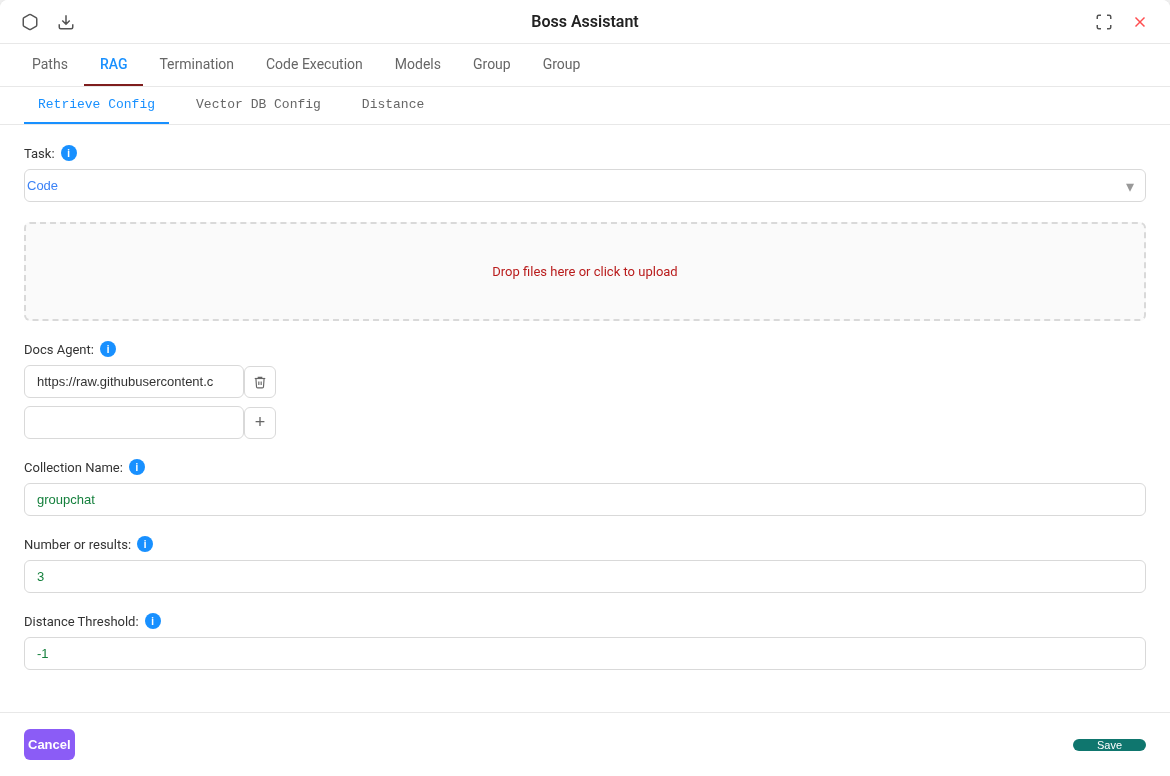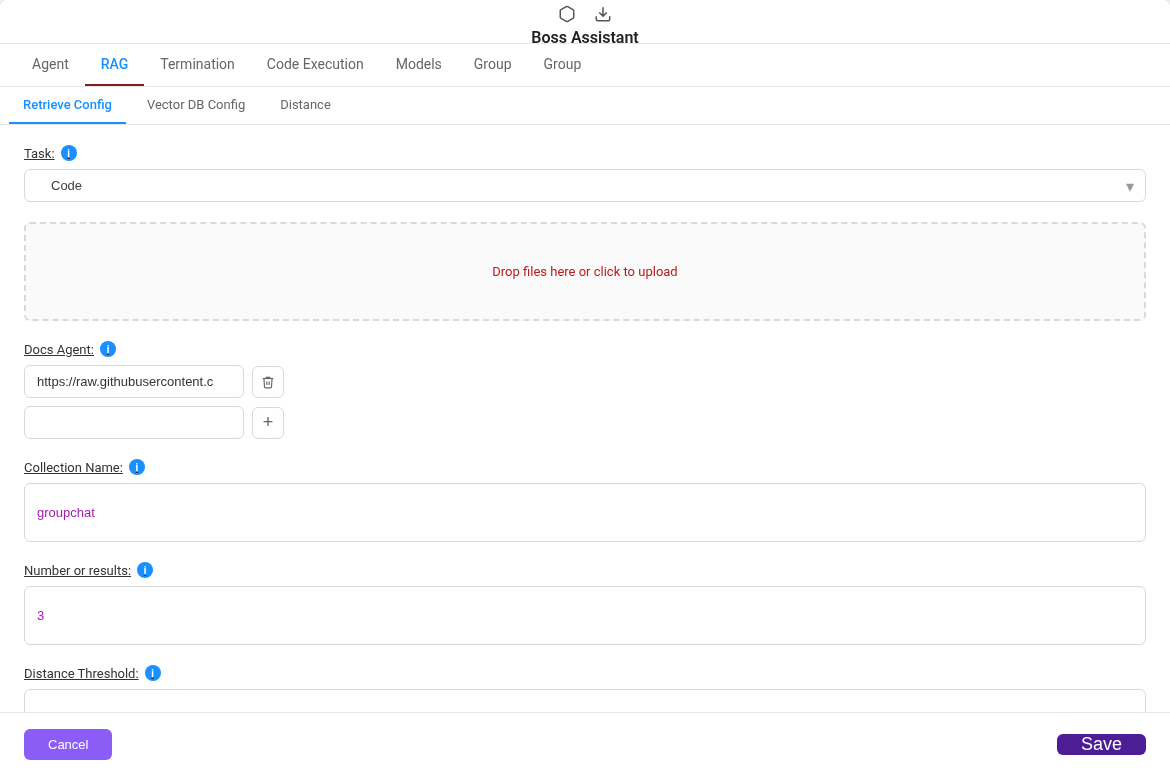--- a/index.html
+++ b/index.html
@@ -22,21 +22,20 @@
     }
     
     .title-bar {
       display: flex;
       align-items: center;
       justify-content: space-between;
       padding: 0 16px;
       height: 44px;
       background: #fff;
       border-bottom: 1px solid #e8e8e8;
-      flex-direction: column;
     }
     .title-bar-left {
       display: flex;
       gap: 8px;
       align-items: center;
     }
     .icon-btn {
       width: 28px;
       height: 28px;
       border: none;
@@ -87,24 +86,25 @@
       transition: color 0.2s;
     }
     .main-nav-item.active {
       color: #1890ff;
       border-bottom: 2px solid #7f1d1d;
       font-weight: 500;
     }
     
     .sub-nav {
       display: flex;
-      gap: 7px;
-      padding: 0 9px;
+      gap: 13px;
+      padding: 0 24px;
       border-bottom: 1px solid #e8e8e8;
       background: #fff;
+      font-family: Liberation Mono, monospace;
     }
     .sub-nav-item {
       padding: 10px 14px;
       font-size: 13px;
       color: #666;
       cursor: pointer;
       border-bottom: 2px solid transparent;
     }
     .sub-nav-item.active {
       color: #1890ff;
@@ -121,21 +121,20 @@
     .field-group {
       margin-bottom: 20px;
     }
     .field-label {
       font-size: 13px;
       color: #333;
       margin-bottom: 8px;
       display: flex;
       align-items: center;
       gap: 6px;
-      text-decoration: underline;
     }
     .info-icon {
       width: 16px;
       height: 16px;
       border-radius: 50%;
       background: #1890ff;
       color: #fff;
       font-size: 10px;
       display: inline-flex;
       align-items: center;
@@ -143,25 +142,25 @@
       font-weight: bold;
       cursor: pointer;
       flex-shrink: 0;
     }
     
     .select-wrapper {
       position: relative;
     }
     .select-field {
       width: 100%;
-      padding: 8px 36px 8px 26px;
-      border: 1px solid #d9d9d9;
-      border-radius: 6px;
-      font-size: 13px;
-      color: #404040;
+      padding: 8px 36px 8px 2px;
+      border: 1px solid #d9d9d9;
+      border-radius: 6px;
+      font-size: 13px;
+      color: #3b82f6;
       background: #fff;
       appearance: none;
       cursor: pointer;
     }
     .select-arrow {
       position: absolute;
       right: 12px;
       top: 50%;
       transform: translateY(-50%);
       color: #999;
@@ -175,21 +174,21 @@
       text-align: center;
       color: #b91c1c;
       font-size: 13px;
       cursor: pointer;
       background: #fafafa;
     }
     
     .docs-path-row {
       display: flex;
       align-items: center;
-      gap: 8px;
+      gap: 0;
       margin-bottom: 8px;
     }
     .docs-path-input {
       flex: 1;
       padding: 8px 12px;
       border: 1px solid #d9d9d9;
       border-radius: 6px;
       font-size: 13px;
       color: #333;
       max-width: 220px;
@@ -217,57 +216,57 @@
       display: flex;
       align-items: center;
       justify-content: center;
       color: #666;
       font-size: 18px;
       font-weight: 300;
     }
     
     .text-input {
       width: 100%;
-      padding: 21px 12px;
-      border: 1px solid #d9d9d9;
-      border-radius: 6px;
-      font-size: 13px;
-      color: #a21caf;
+      padding: 8px 12px;
+      border: 1px solid #d9d9d9;
+      border-radius: 6px;
+      font-size: 13px;
+      color: #15803d;
     }
     
     .footer {
       position: fixed;
       bottom: 0;
       left: 0;
       width: 1170px;
       height: 64px;
       background: #fff;
       border-top: 1px solid #e8e8e8;
       display: flex;
       align-items: center;
       justify-content: space-between;
       padding: 0 24px;
     }
     .cancel-btn {
-      padding: 8px 24px;
+      padding: 8px 4px;
       border: none;
       border-radius: 6px;
       background: #8b5cf6;
       color: #fff;
       font-size: 13px;
       cursor: pointer;
-      font-weight: 400;
+      font-weight: 700;
     }
     .save-btn {
       padding: 0 24px;
       border: none;
       border-radius: 6px;
-      background: #4c1d95;
+      background: #0f766e;
       color: #fff;
-      font-size: 18px;
+      font-size: 11px;
       cursor: pointer;
       font-weight: 500;
     }
   </style>
 </head>
 <body>
 
 <div class="app-window">
 
   <div class="title-bar">
@@ -293,21 +292,21 @@
       <button class="title-btn" style="color:#ff4d4f;">
         <svg width="18" height="18" viewBox="0 0 24 24" fill="none" stroke="currentColor" stroke-width="2">
           <line x1="18" y1="6" x2="6" y2="18"></line>
             <line x1="6" y1="6" x2="18" y2="18"></line>
         </svg>
       </button>
     </div>
   </div>
 
   <div class="main-nav">
-    <div class="main-nav-item">Agent</div>
+    <div class="main-nav-item">Paths</div>
     <div class="main-nav-item active">RAG</div>
     <div class="main-nav-item">Termination</div>
     <div class="main-nav-item">Code Execution</div>
     <div class="main-nav-item">Models</div>
     <div class="main-nav-item">Group</div>
     <div class="main-nav-item">Group</div>
   </div>
 
   <div class="sub-nav">
     <div class="sub-nav-item active">Retrieve Config</div>

